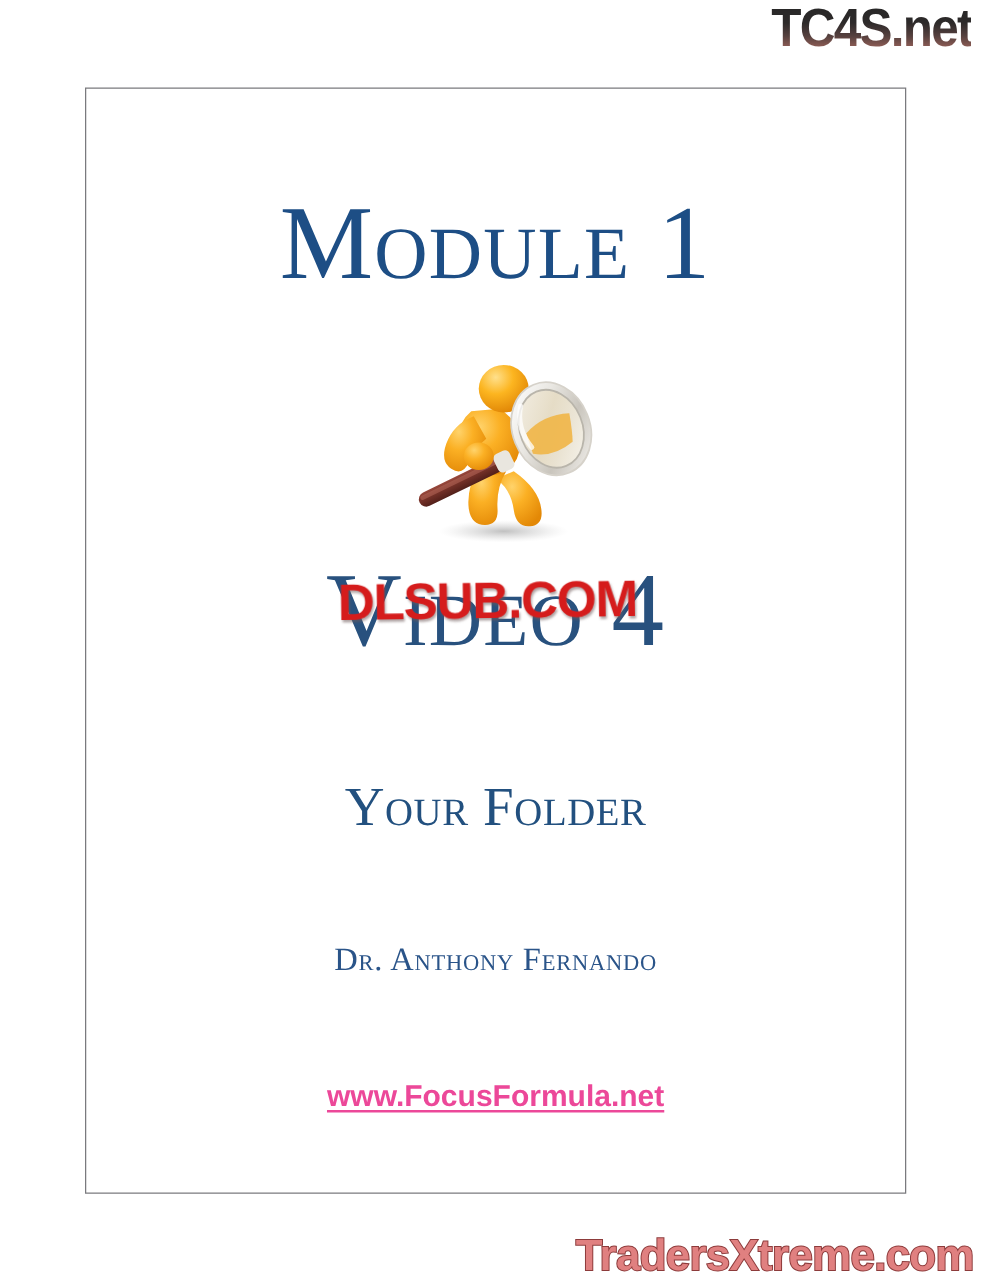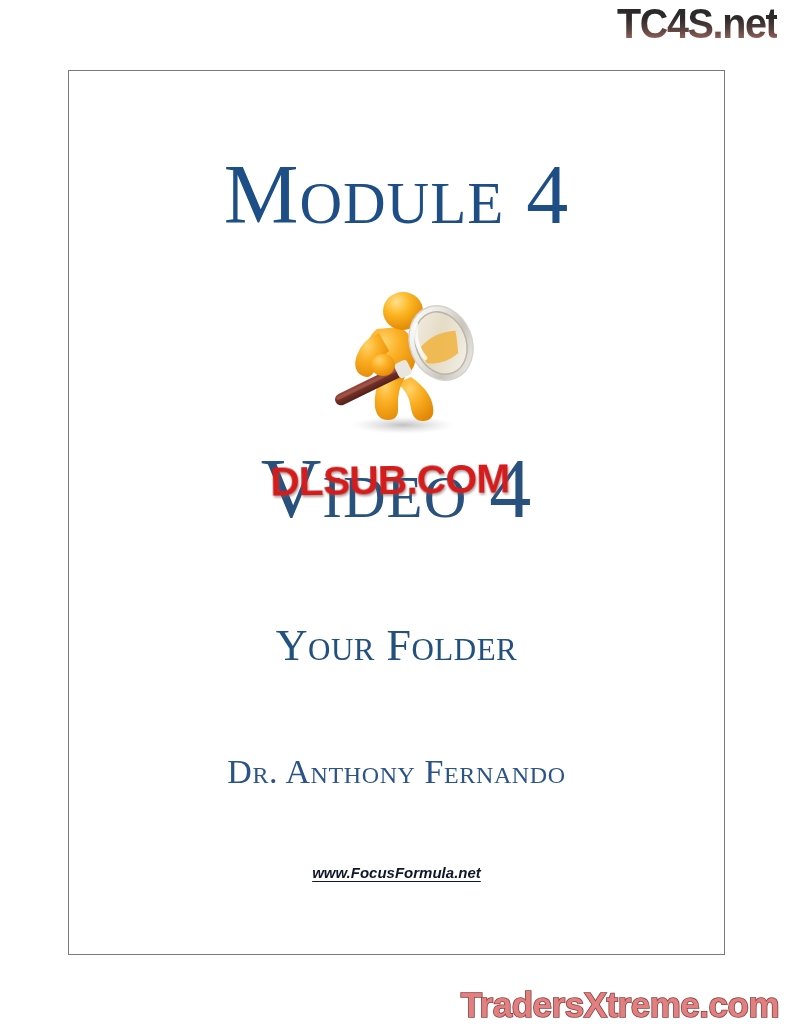--- a/index.html
+++ b/index.html
@@ -126,38 +126,37 @@
     line-height: 1.16;
     font-variant: small-caps;
     letter-spacing: 0.5px;
   }
   #subtitle .ln { display: block; white-space: nowrap; }
 
   
   #author {
     top: 684px;
     color: #2a5489;
-    font-size: 34px;
+    font-size: 26px;
     line-height: 1;
     font-variant: small-caps;
     letter-spacing: 0.6px;
     white-space: nowrap;
   }
 
   
   #url-wrap { top: 793px; }
   #site-url {
     font-family: "Liberation Sans", "DejaVu Sans", sans-serif;
     font-weight: bold;
-    font-size: 15px;
-    color: #0f172a;
+    font-size: 24px;
+    color: #ec4899;
     text-decoration: underline;
     text-underline-offset: 3px;
     white-space: nowrap;
-    font-style: italic;
   }
 
   
   #brand-bottom {
     position: absolute;
     right: 12px;
     bottom: 2px;
     font-family: "Liberation Sans", "DejaVu Sans", sans-serif;
     font-weight: bold;
     font-size: 35px;
@@ -170,21 +169,21 @@
     filter: drop-shadow(0 0 2px #ffffff) drop-shadow(1px 1px 0 rgba(255,255,255,0.9));
   }
 </style>
 </head>
 <body>
 
 <div id="brand-top">TC4S.net</div>
 
 <div id="page-sheet">
 
-  <div class="center-col" id="doc-title">Module 4</div>
+  <div class="center-col" id="doc-title">Module 1</div>
 
   <div id="illustration">
     <svg viewBox="0 0 200 160" xmlns="http://www.w3.org/2000/svg" aria-hidden="true">
       <defs>
         <radialGradient id="gBody" cx="35%" cy="28%" r="80%">
           <stop offset="0%" stop-color="#ffd36b"></stop>
           <stop offset="42%" stop-color="#fbb024"></stop>
           <stop offset="100%" stop-color="#e38806"></stop>
         </radialGradient>
         <radialGradient id="gHead" cx="34%" cy="26%" r="78%">

